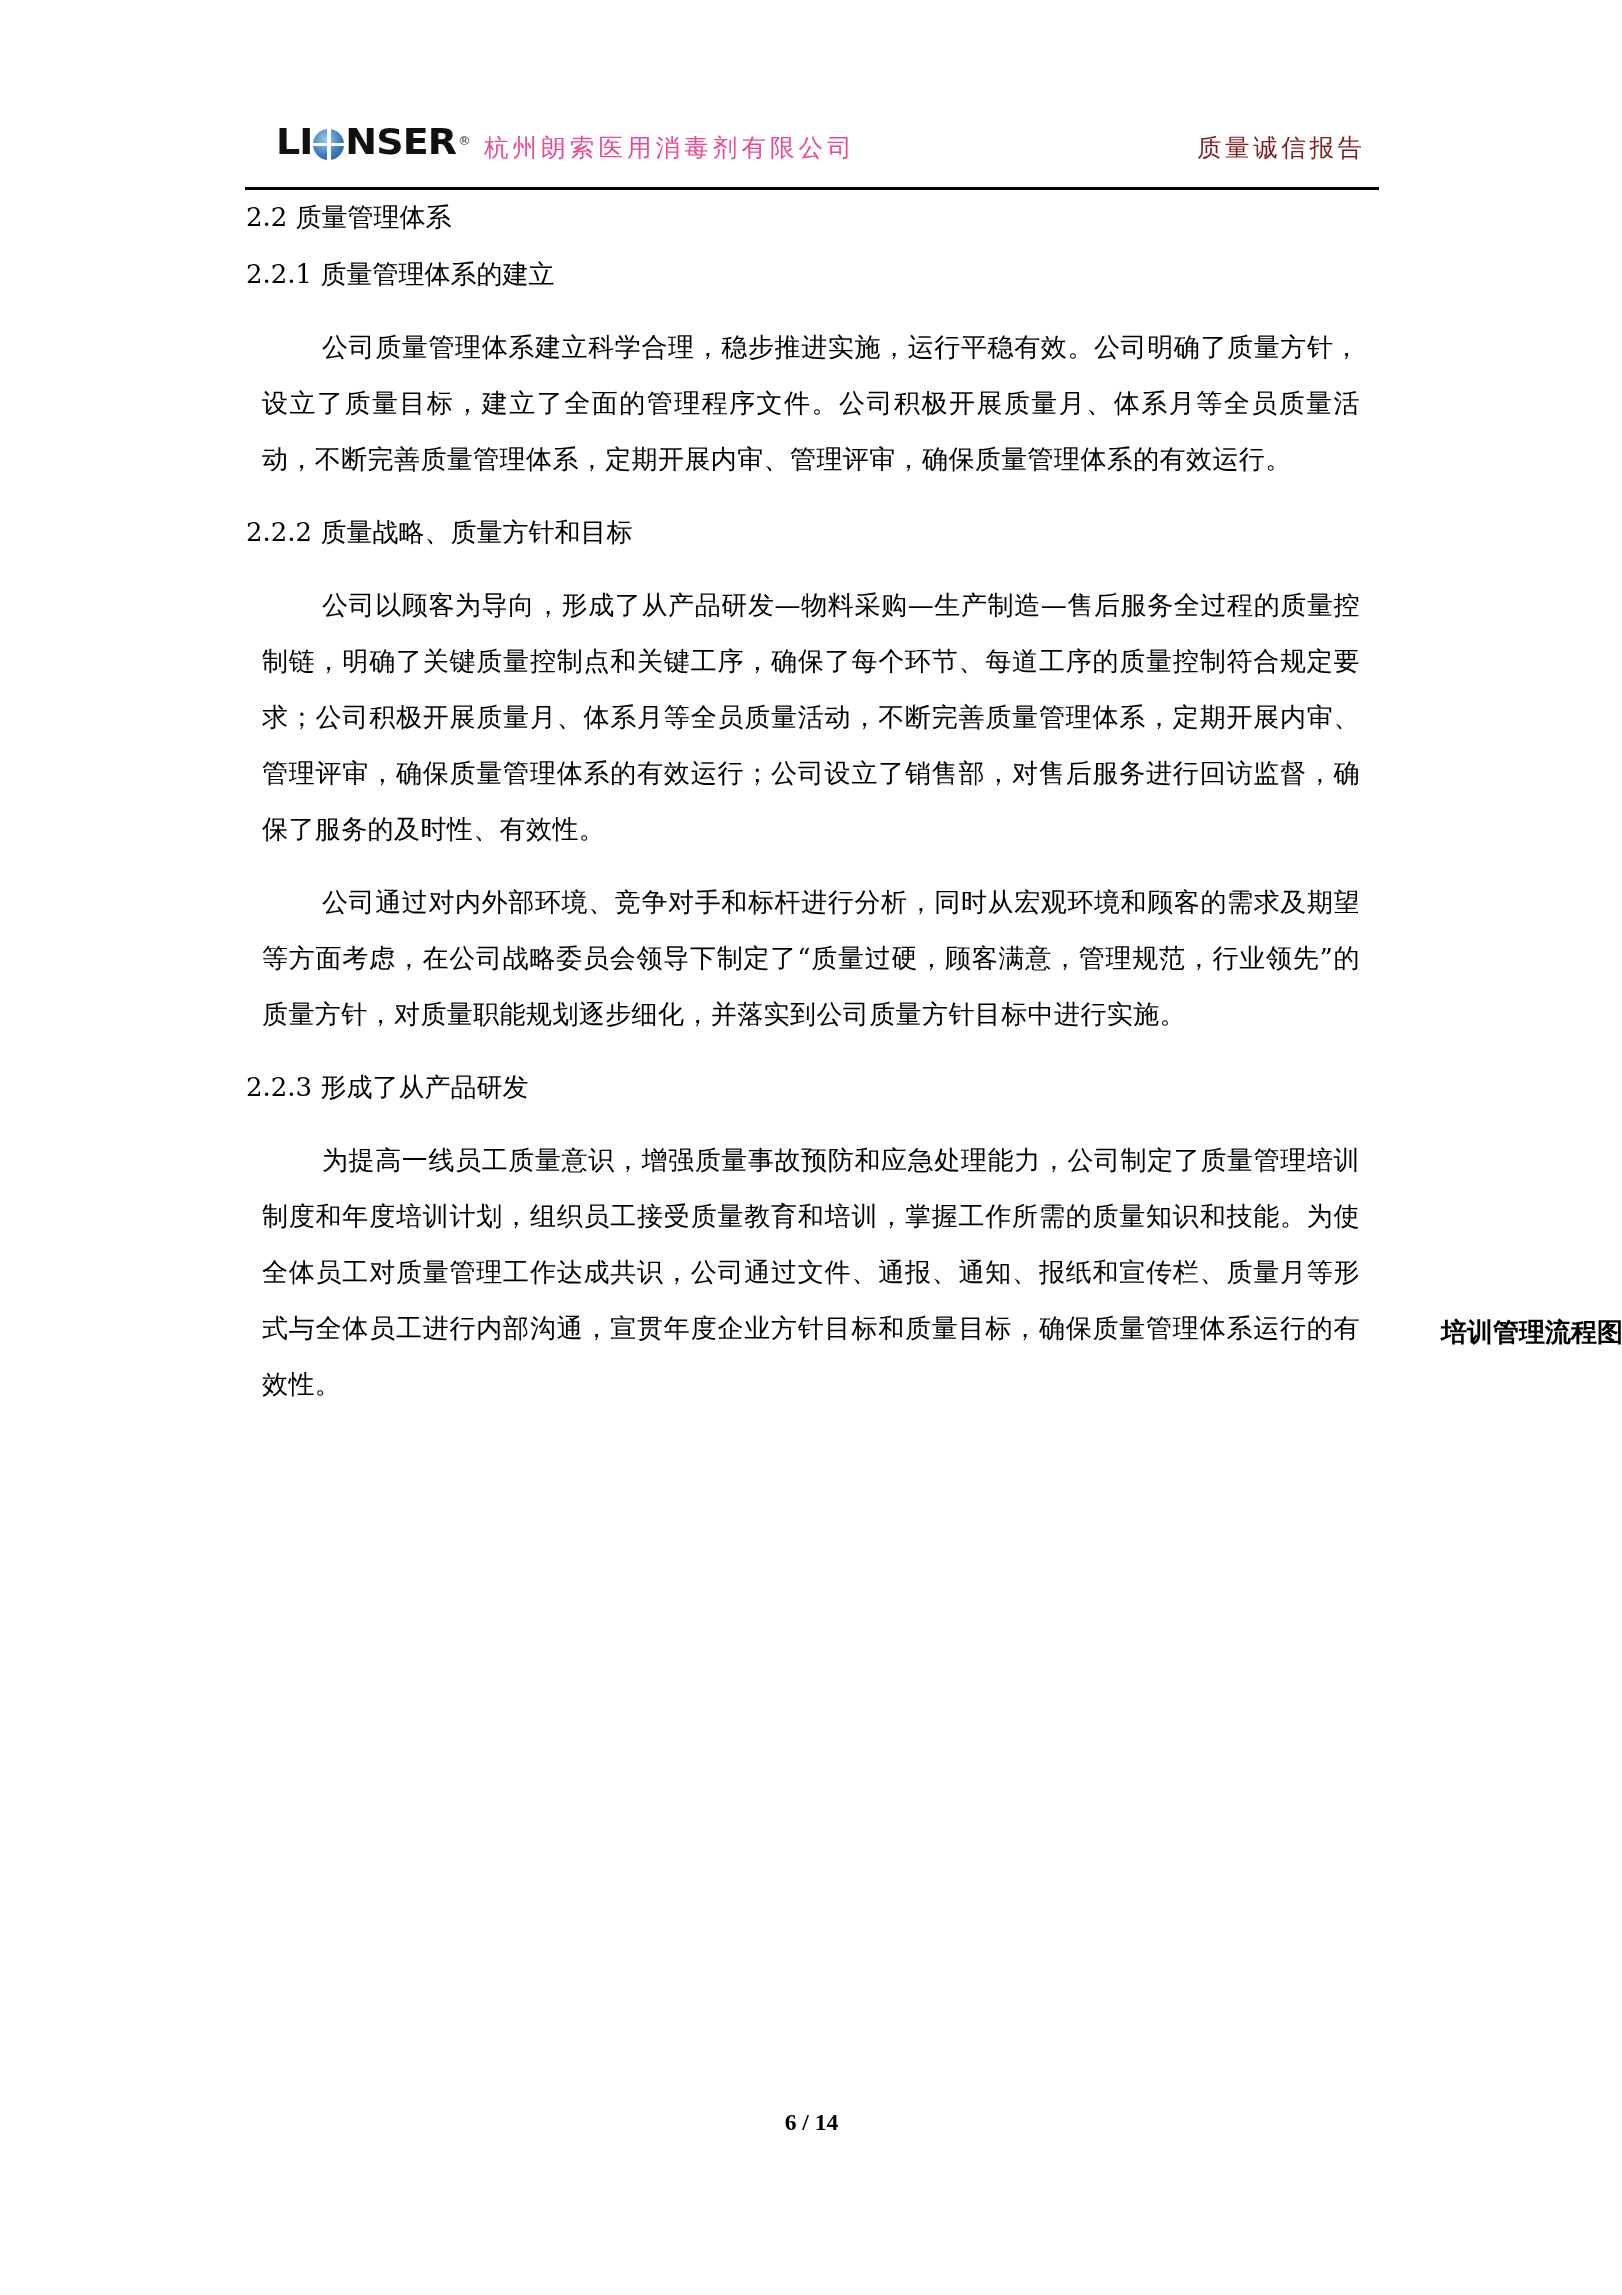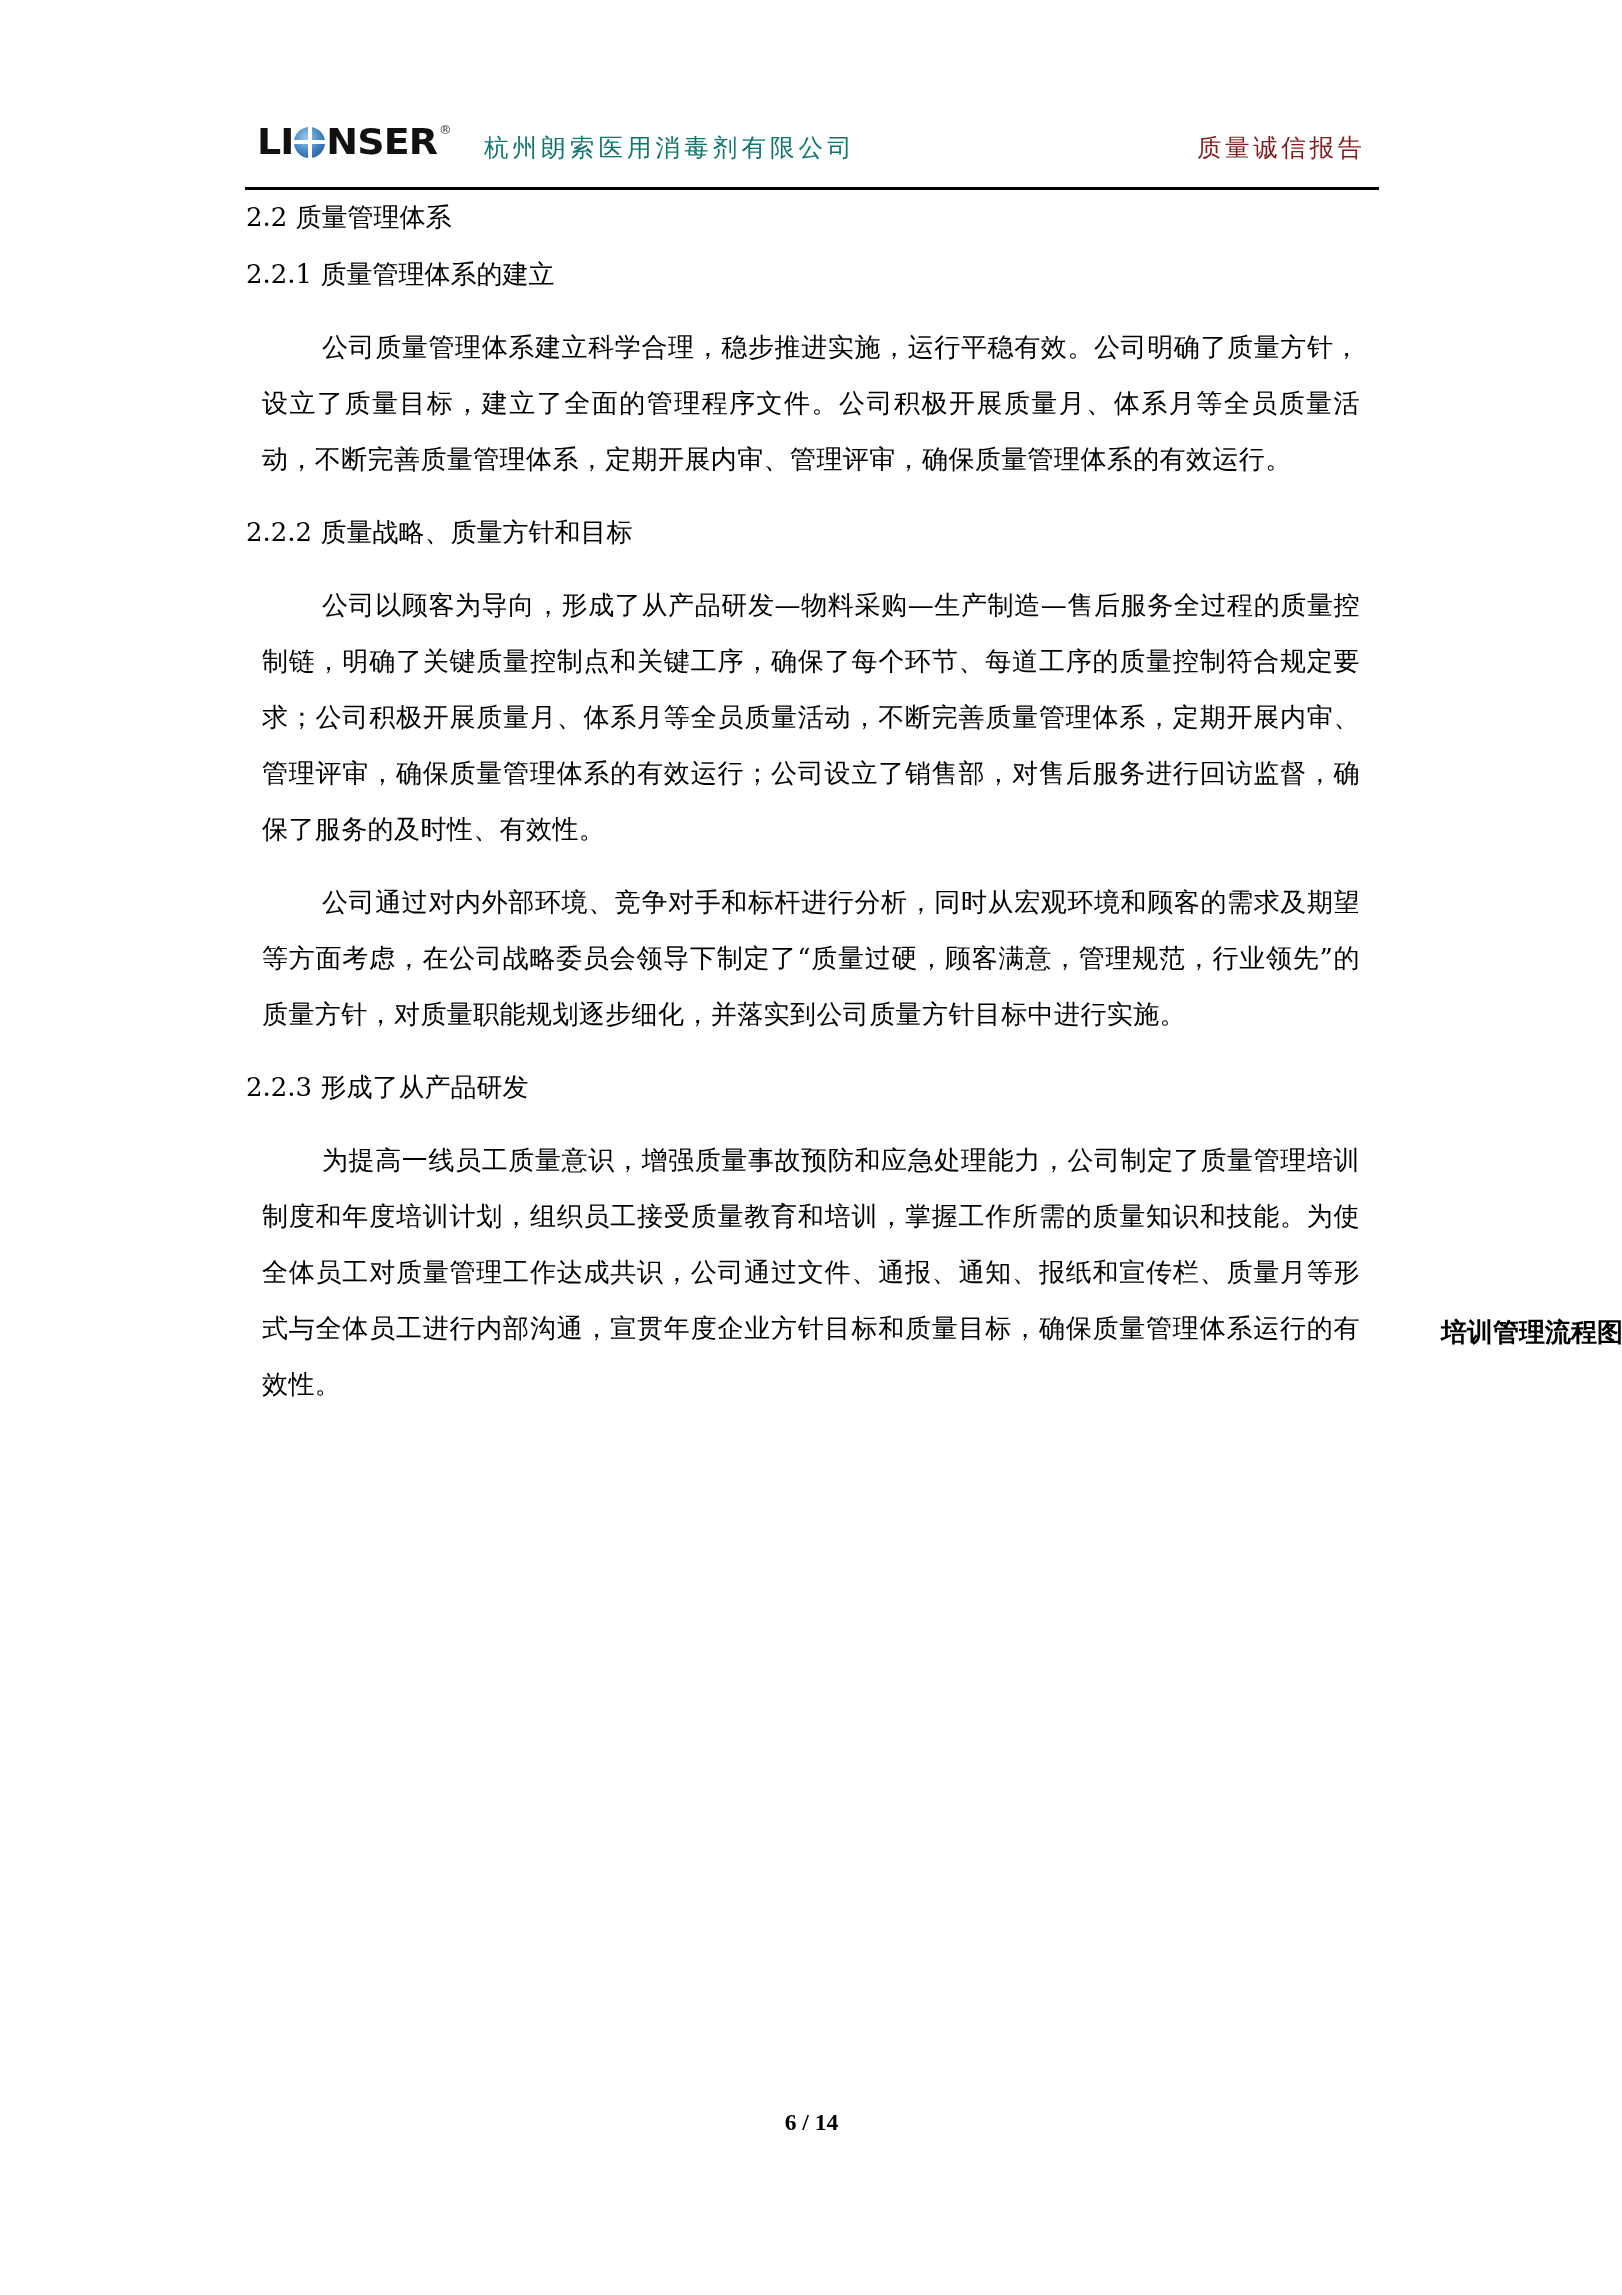--- a/index.html
+++ b/index.html
@@ -2,31 +2,31 @@
 <html style="font-size:14.5px"><head>
 <meta charset="utf-8">
 <style>
   html, body { margin: 0; padding: 0; background: #ffffff; }
   body { width: 1623px; height: 2296px; position: relative; overflow: hidden;
          font-family: "DejaVu Serif", "Liberation Serif", serif; color: #000; }
   .page { position: absolute; left: 0; top: 0; width: 1623px; height: 2296px; background: #fff; }
 
   
   .header { position: absolute; left: 245px; top: 116px; width: 1134px; height: 73px; }
-  .logo { position: absolute; left: 12px; top: 8.2px; height: 36px; display: flex; align-items: center; }
+  .logo { position: absolute; left: 31px; top: 8.2px; height: 36px; display: flex; align-items: flex-end; }
   .logo-text { font-family: "DejaVu Sans", "Liberation Sans", sans-serif; font-weight: 900;
                font-size: 38px; letter-spacing: -0.9px; line-height: 36px; color: #111; transform: scaleY(0.95); }
   .logo-globe { display: inline-block; width: 31px; height: 31px; border-radius: 50%;
                 background: radial-gradient(circle at 40% 35%, #9cc9ea 0%, #3d7fbf 55%, #1f4f86 100%);
                 position: relative; margin: 0 0.9px; vertical-align: middle; }
   .logo-globe::before { content: ""; position: absolute; left: 13.6px; top: 0; width: 3.6px; height: 31px; background: #fff; }
   .logo-globe::after { content: ""; position: absolute; left: 0; top: 13.6px; width: 31px; height: 3.6px; background: #fff; }
   .logo-reg { font-family: "DejaVu Sans", sans-serif; font-size: 12.7px; position: relative; top: -12.7px; margin-left: 1.8px; color: #333; }
   .company-name { position: absolute; left: 239px; top: 16.4px; font-size: 24.5px; letter-spacing: 4.1px; line-height: 31px;
-                  font-family: "DejaVu Serif", serif; color: #0f766e; }
+                  font-family: "DejaVu Serif", serif; color: #ec4899; }
   .report-title { position: absolute; left: 952px; top: 16.4px; font-size: 24.5px; letter-spacing: 3.6px; line-height: 31px; color: #7f1d1d; }
   .header-rule { position: absolute; left: 245px; top: 187px; width: 1134px; height: 2.7px; background: #000; }
 
   
   .content { position: absolute; left: 245px; top: 188px; width: 1132px;
              font-size: 26px; line-height: 56px; }
   .h2, .h3 { margin: 1px; font-weight: normal; font-size: 26px; line-height: 56px; }
   .para { margin: 17px; text-indent: 60px; text-align: justify; letter-spacing: 0.4px; }
   .caption { position: absolute; left: 0; width: 1623px; top: 1312px; text-align: right;
              font-family: "DejaVu Sans", sans-serif; font-weight: bold; font-size: 26px; line-height: 40px; }

